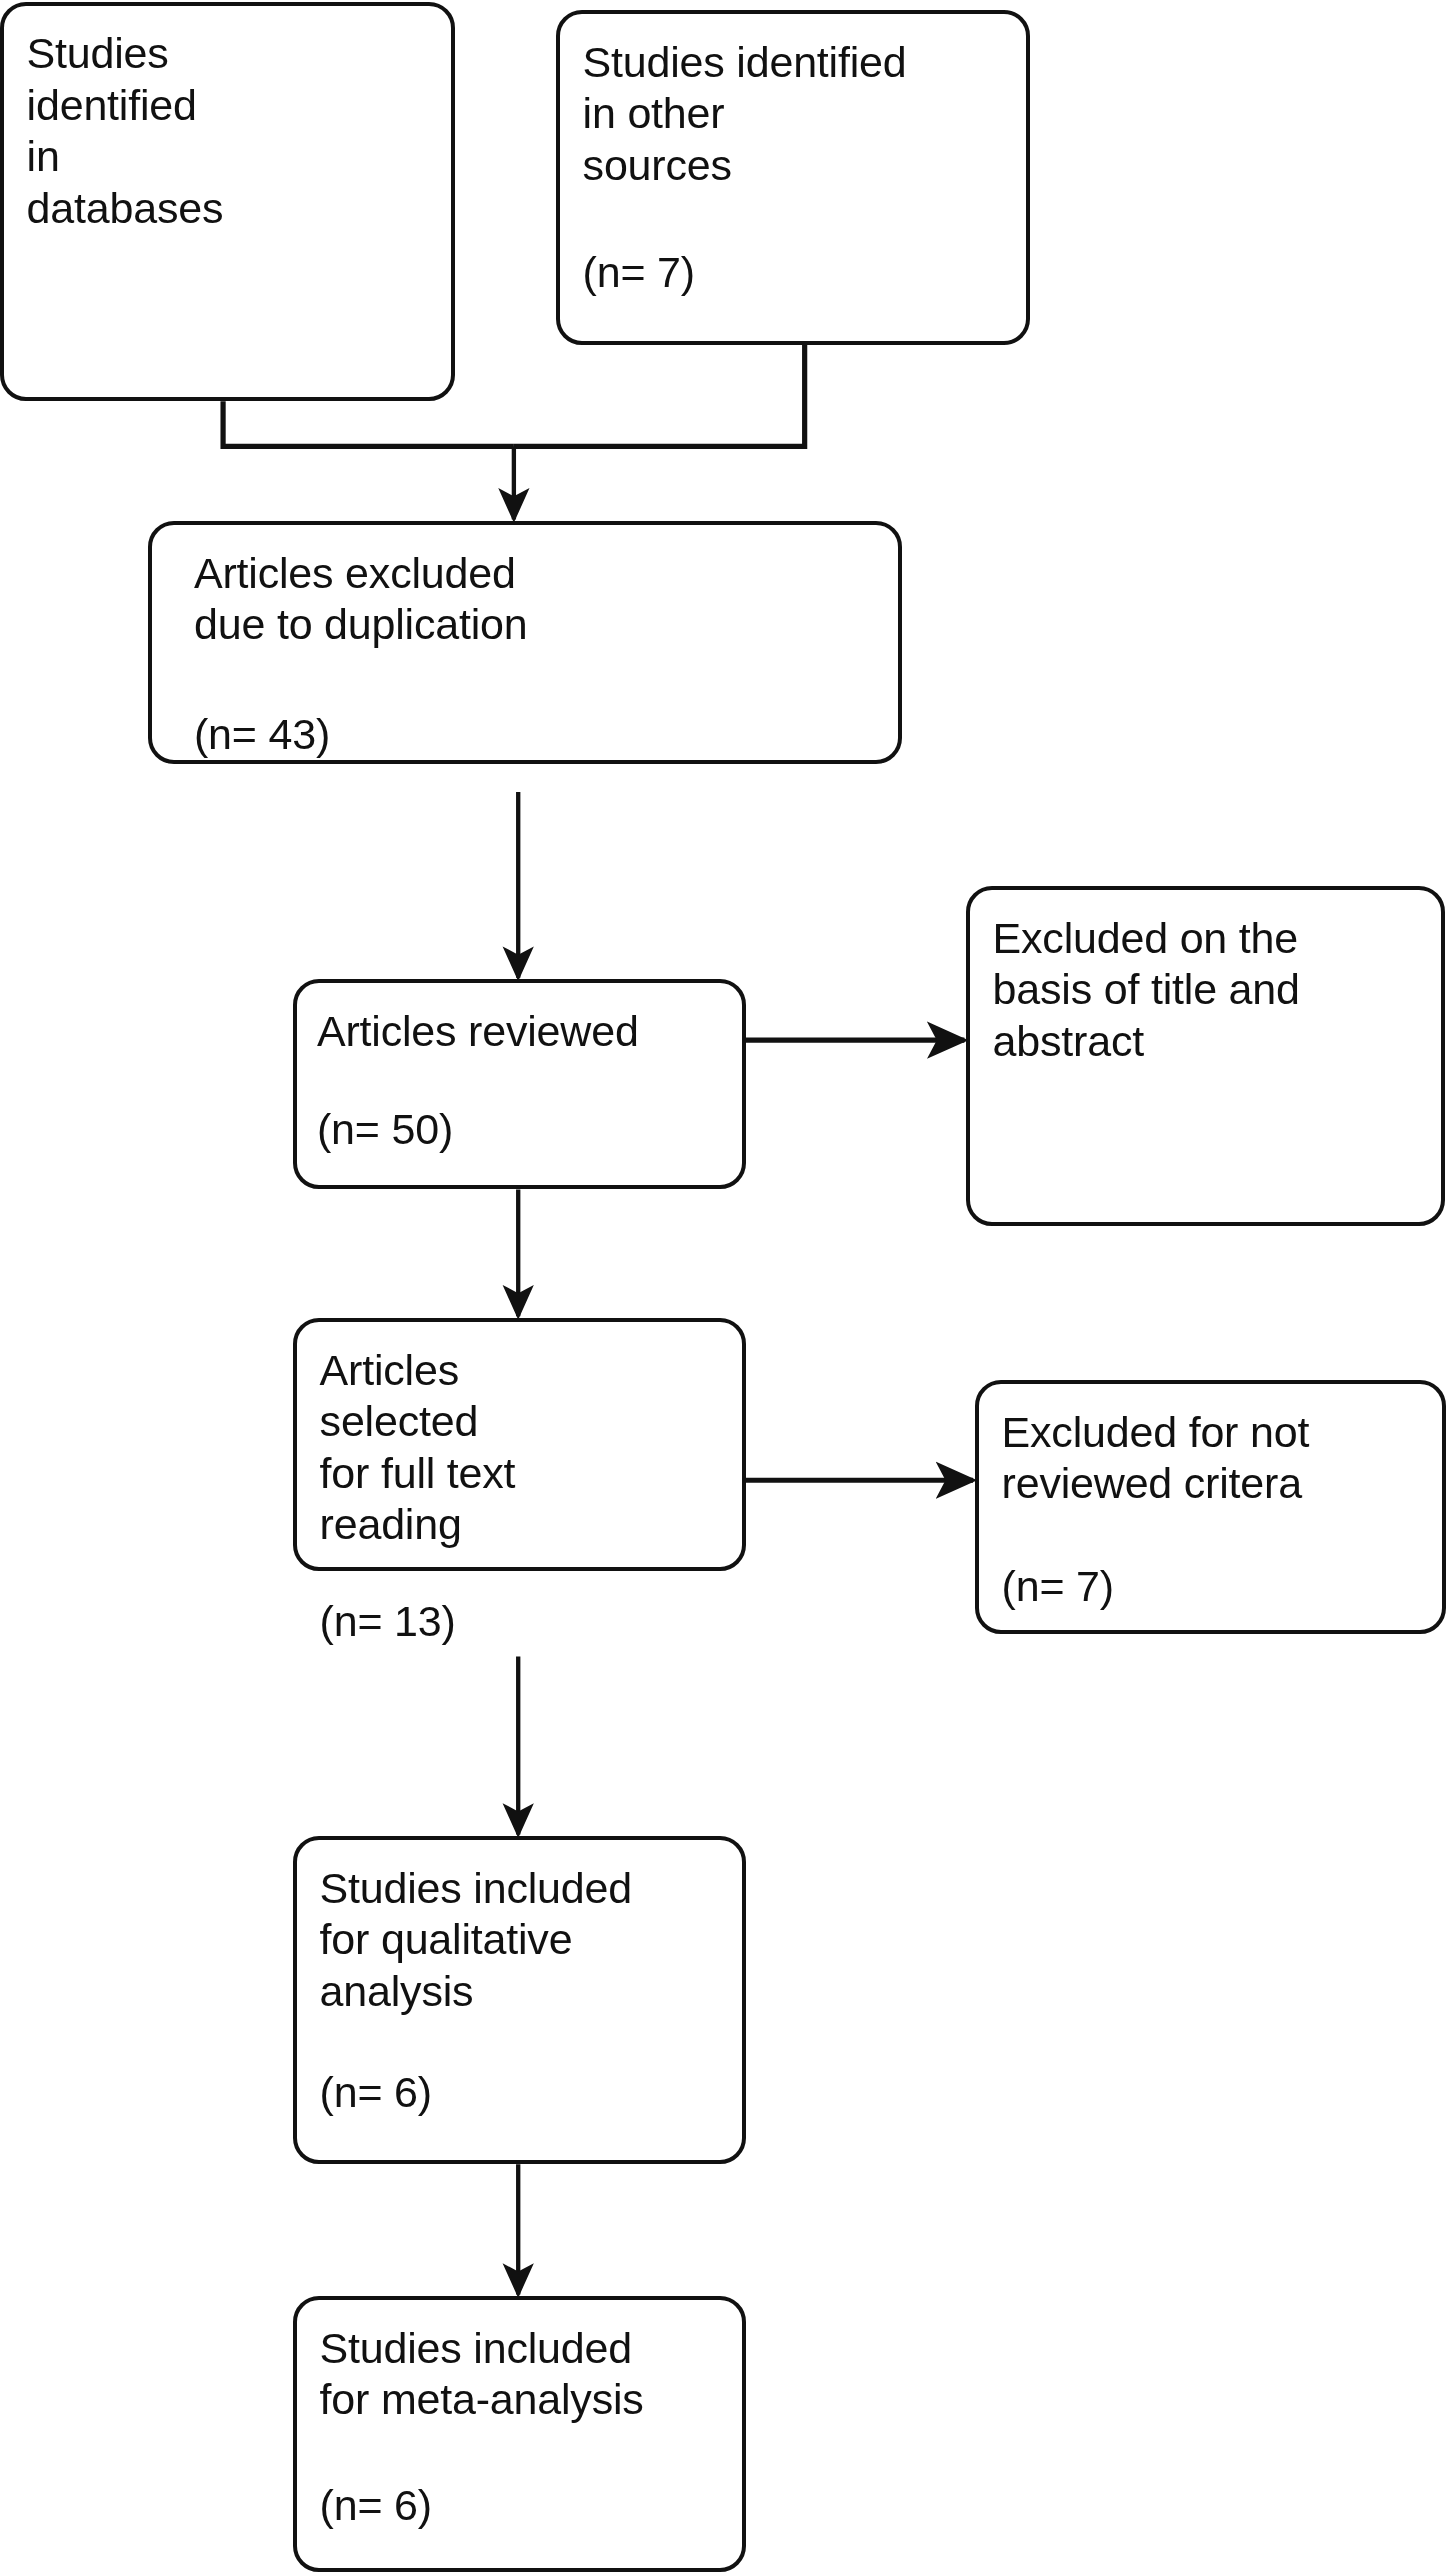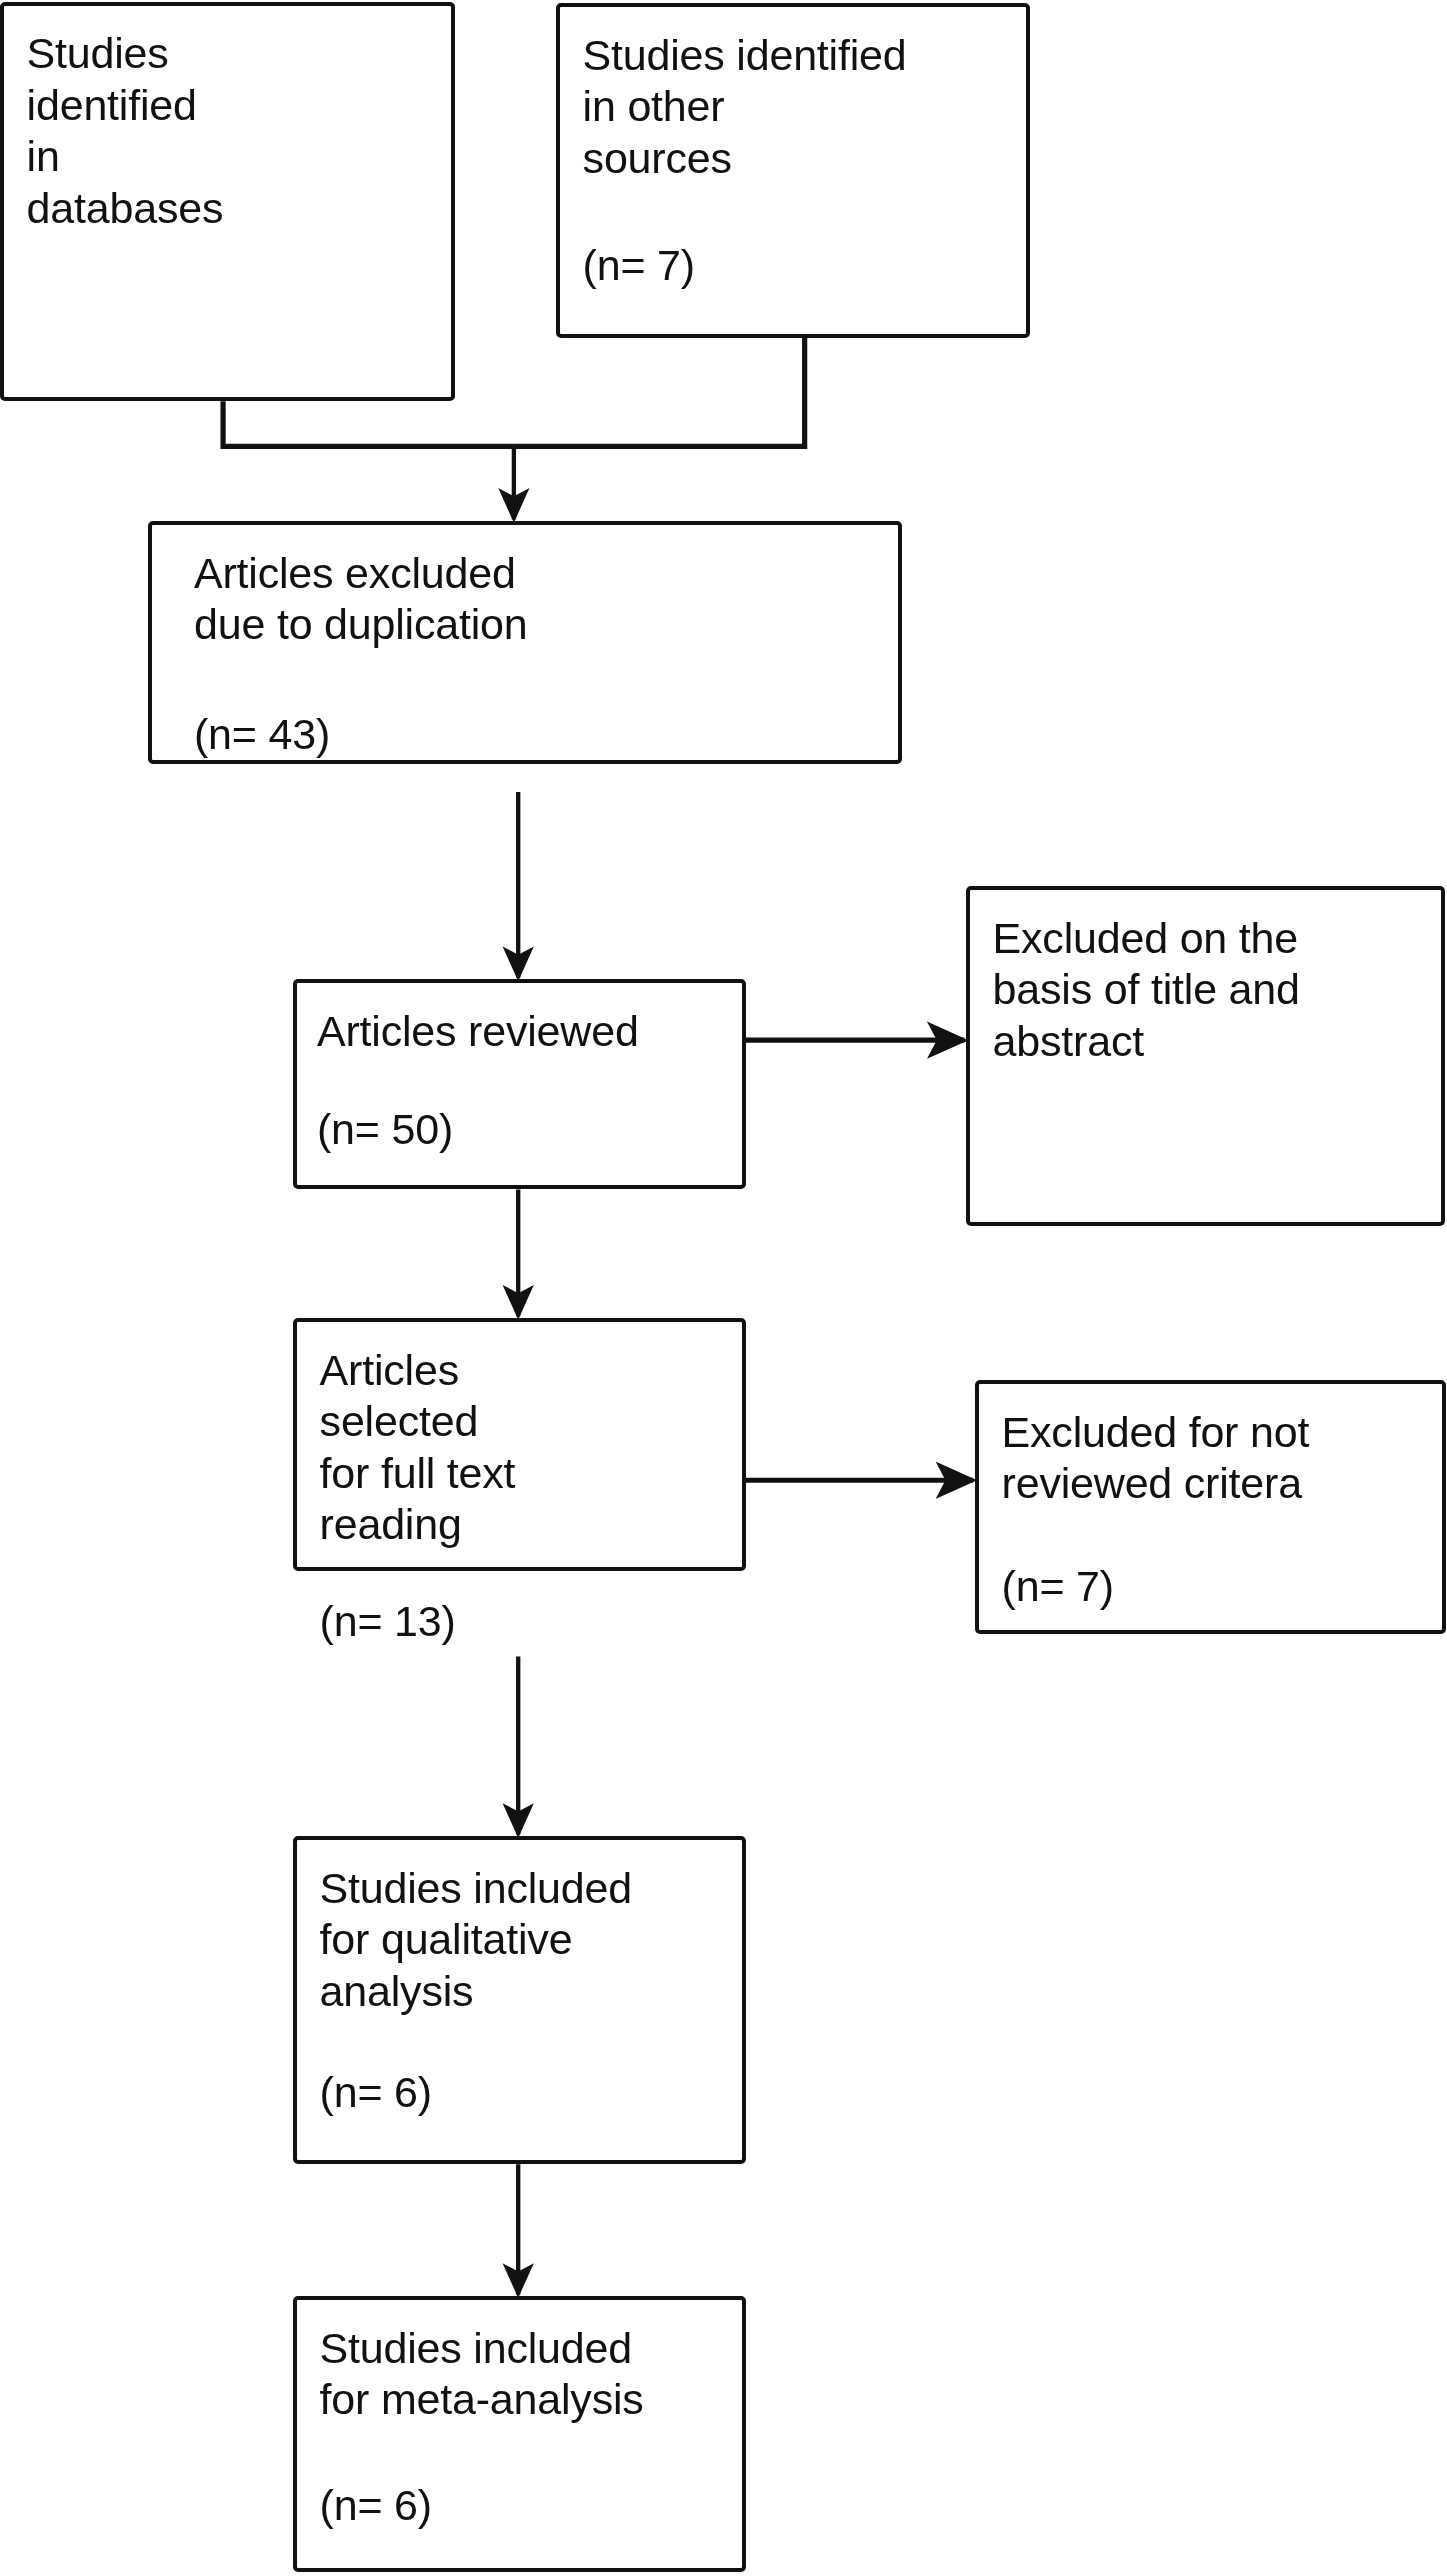--- a/index.html
+++ b/index.html
@@ -21,41 +21,41 @@
     top: 0;
     width: 1447px;
     height: 2576px;
     pointer-events: none;
   }
   .node {
     position: absolute;
     box-sizing: border-box;
     background: #ffffff;
     border: 4.3px solid #111111;
-    border-radius: 5px;
+    border-radius: 26px;
     padding: 22.6px 0 0 22.6px;
     z-index: 2;
   }
   .node-text {
     font-size: 43px;
     line-height: 1.20;
     color: #111111;
     white-space: pre-line;
     letter-spacing: -0.2px;
   }
   .node-count {
     font-size: 43px;
     line-height: 1.2;
     color: #111111;
     margin-top: 1.2em;
     letter-spacing: -0.2px;
   }
   
   #node-db        { left:   0px; top:    1.7px; width:  455px; height: 399px; }
-  #node-other     { left: 556px; top:    3px; width:  474px; height: 335px; }
+  #node-other     { left: 556px; top:    10px; width:  474px; height: 335px; }
   #node-dup       { left: 148px; top:  521px; width:  754px; height: 243px; padding-left: 42px; }
   #node-reviewed  { left: 293px; top: 979px; width:  453px; height: 210px; padding-left: 20px; }
   #node-exc-title { left:966px; top: 886px; width:  479px; height: 340px; }
   #node-fulltext  { left: 293px; top: 1318px; width:  453px; height: 253px; }
   #node-exc-crit  { left:975px; top: 1380px; width:  471px; height: 254px; }
   #node-qual      { left: 293px; top: 1836px; width:  453px; height: 328px; }
   #node-meta      { left: 293px; top: 2296px; width:  453px; height: 276px; }
 
   #node-dup       .node-count { margin-top: 1.35em; }
   #node-reviewed  .node-count { margin-top: 1.10em; }

